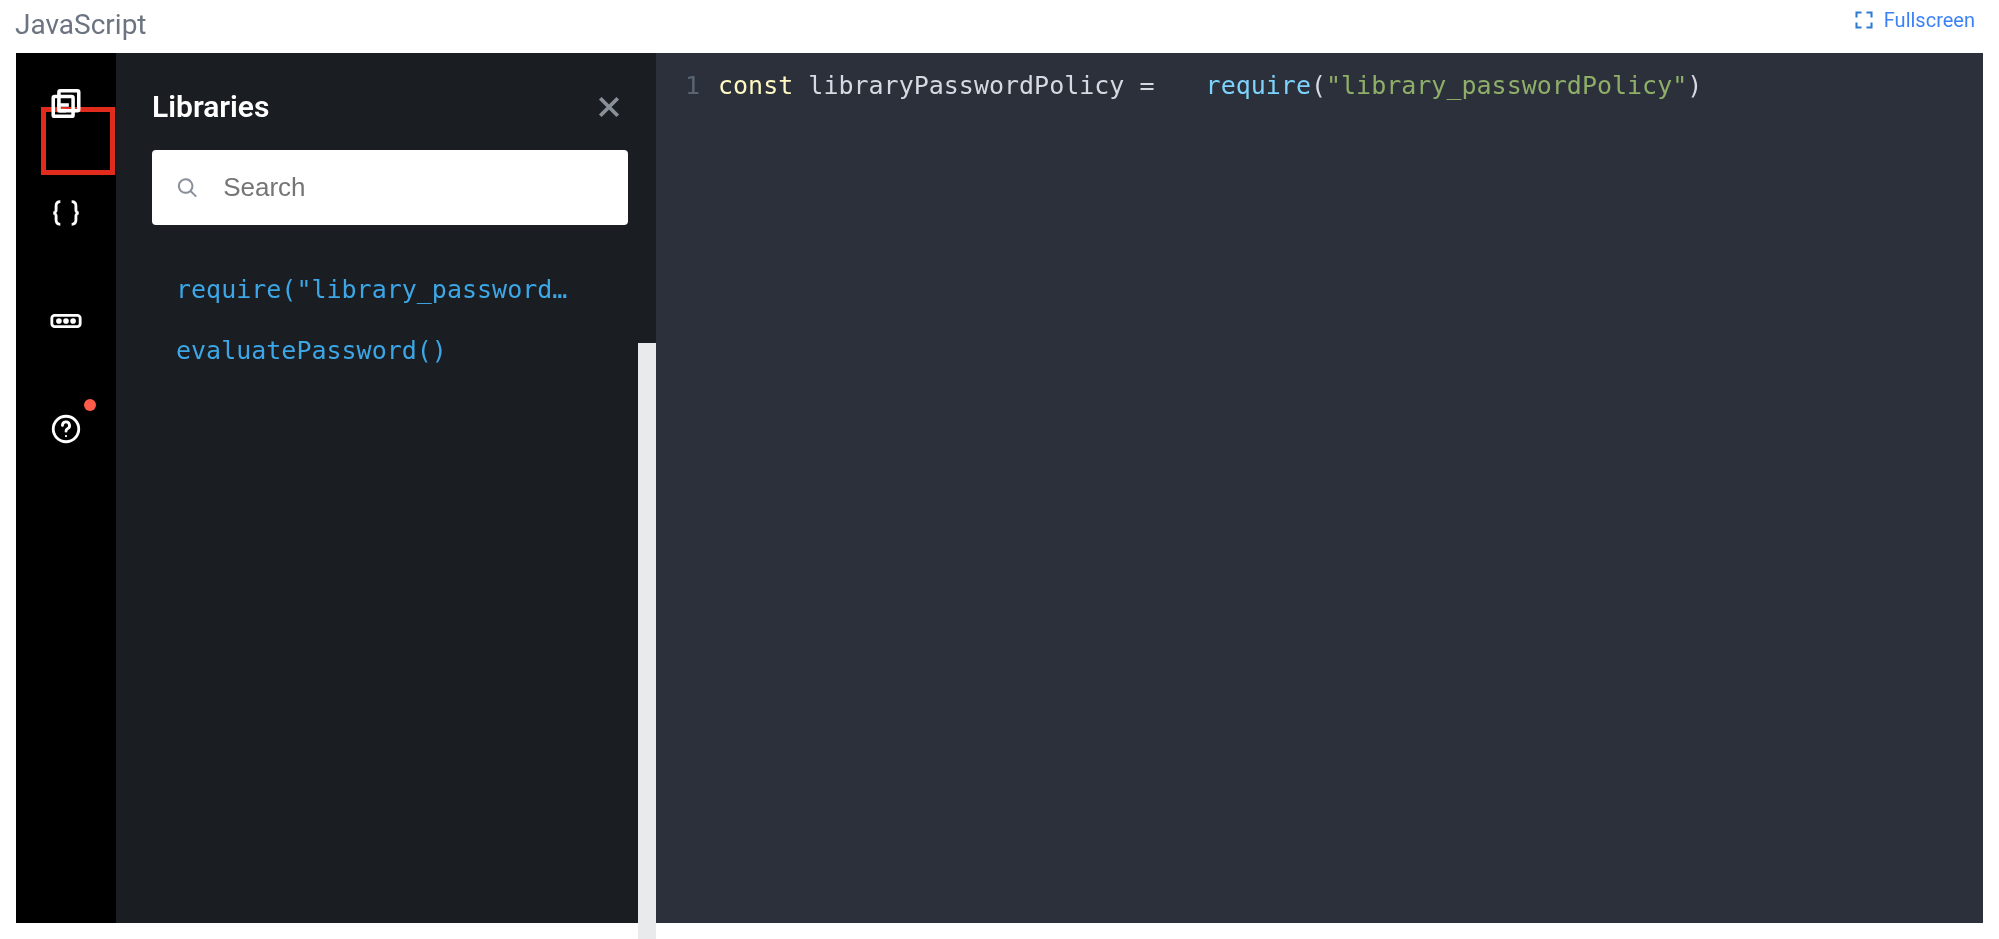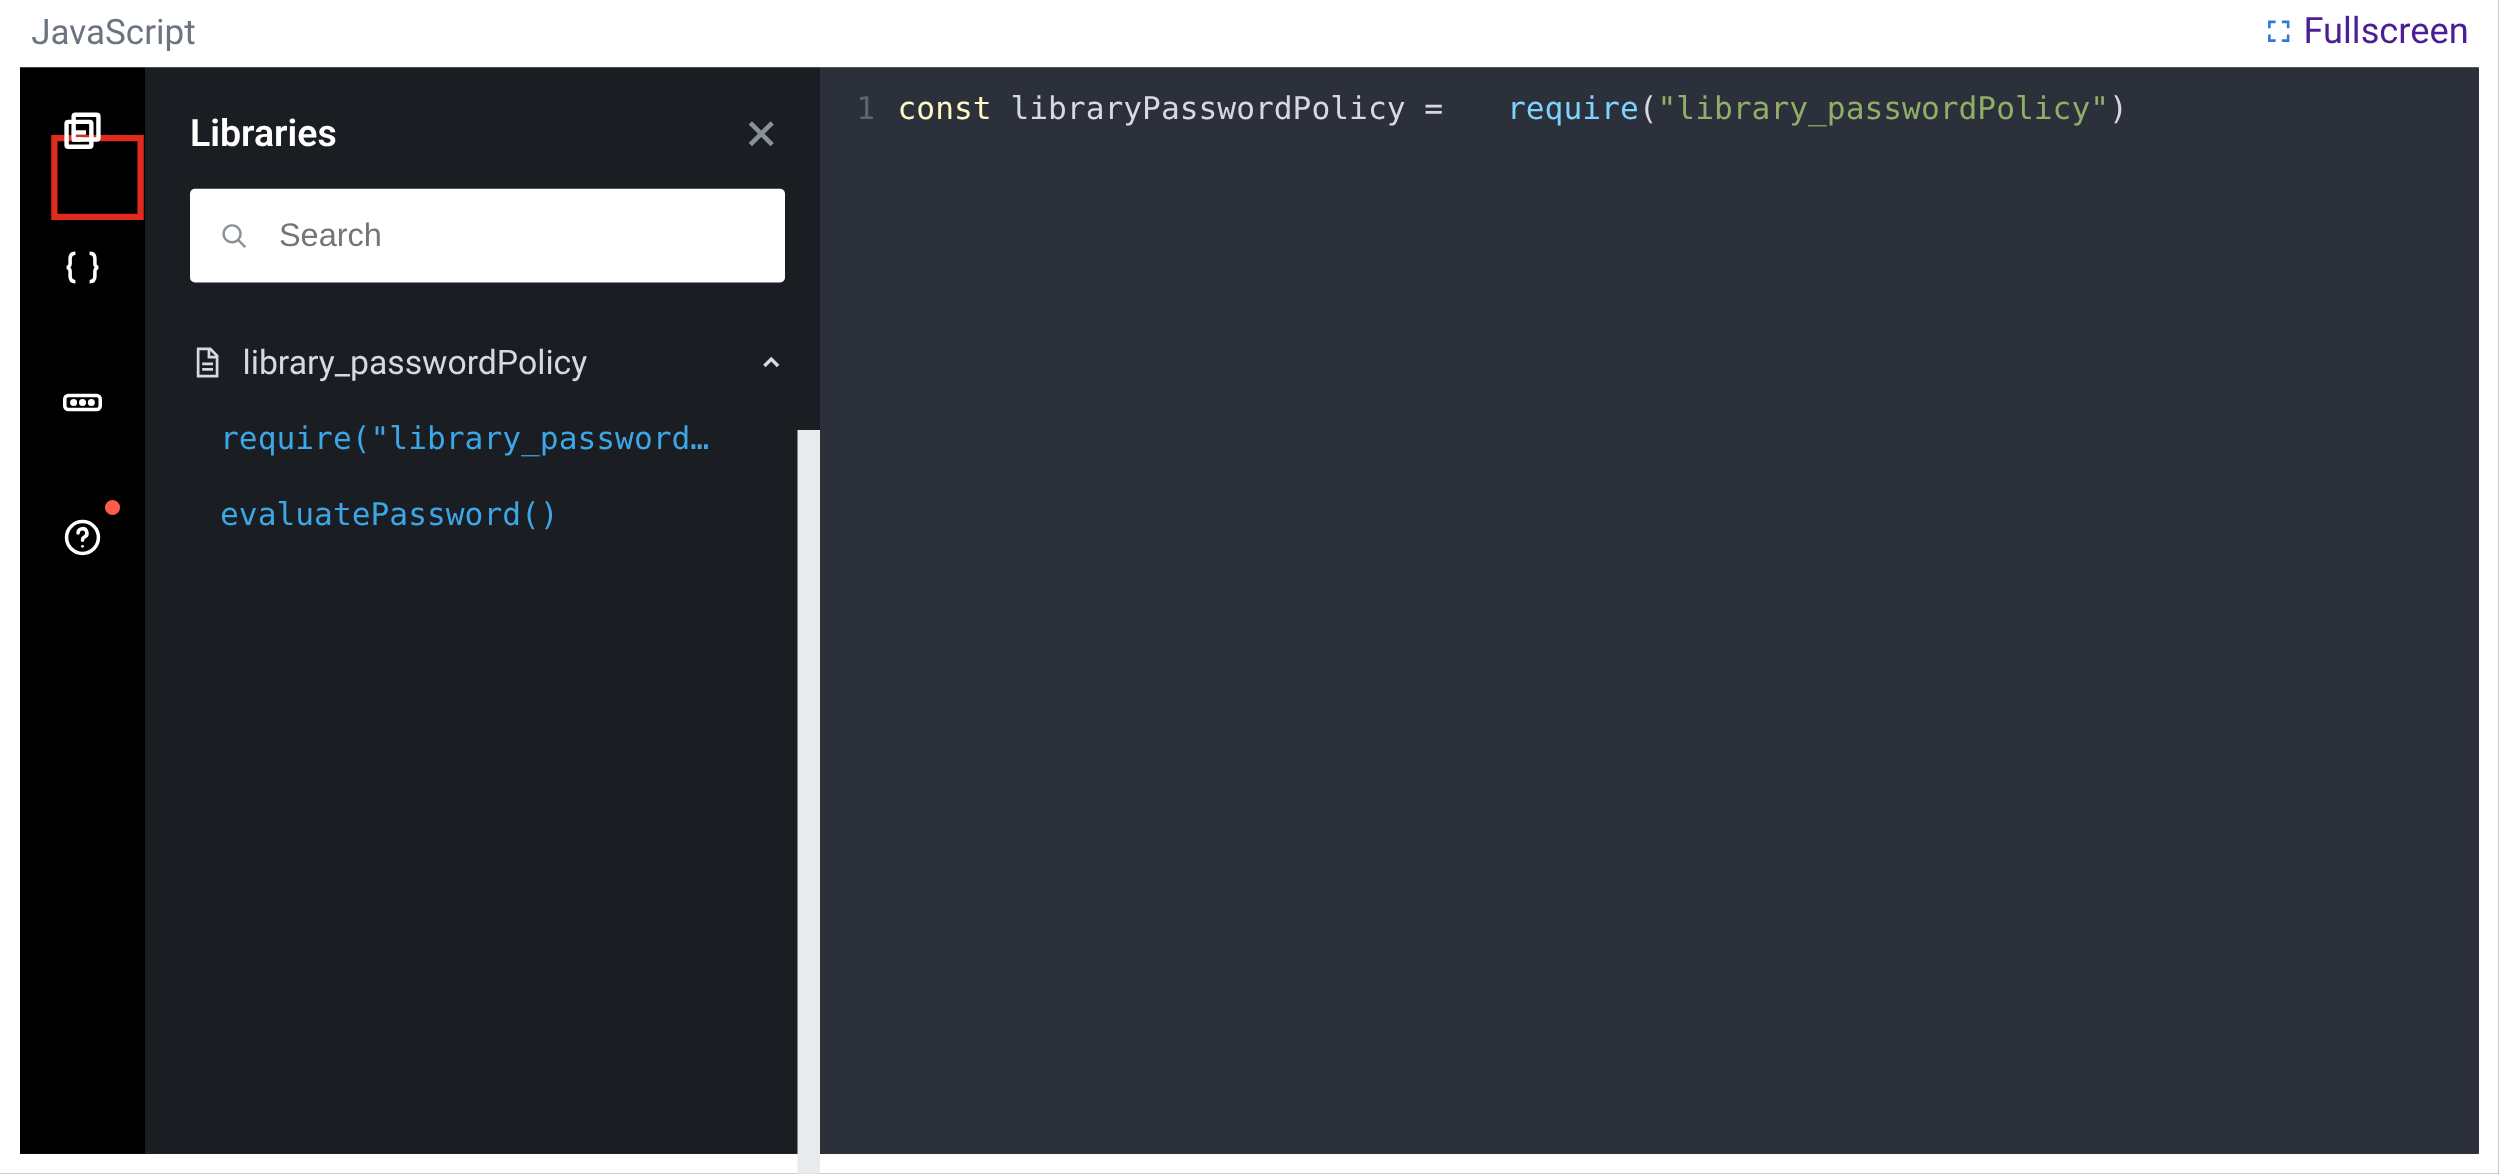--- a/index.html
+++ b/index.html
@@ -12,31 +12,31 @@
 }
 .outer {
   width: 100%;
   height: 100%;
   display: flex;
   flex-direction: column;
 }
 .header {
   display: flex;
   justify-content: space-between;
-  align-items: center;
-  padding: 8px 24px 12px 25px;
+  align-items: flex-start;
+  padding: 8px 24px 12px 15px;
   color: #6b7480;
   font-size: 28px;
 }
 .fullscreen {
   display: flex;
   align-items: center;
   gap: 10px;
-  color: #4c1d95;
-  font-size: 29px;
+  color: #3b82f6;
+  font-size: 20px;
   cursor: pointer;
 }
 .fullscreen svg { width: 20px; height: 20px; }
 .editor-container {
   flex: 1;
   margin: 0 16px 16px 16px;
   background: #000;
   display: flex;
   position: relative;
   min-height: 0;
@@ -252,32 +252,20 @@
             </svg>
         </div>
       </div>
       <div class="search-box">
         <svg viewBox="0 0 24 24">
             <path d="M10 2a8 8 0 1 0 4.9 14.3l5.4 5.4 1.4-1.4-5.4-5.4A8 8 0 0 0 10 2zm0 2a6 6 0 1 1 0 12 6 6 0 0 1 0-12z"></path>
           </svg>
         <input type="text" placeholder="Search" style="">
       </div>
       <div class="tree">
-        <div class="tree-item">
-          <svg class="doc-icon" viewBox="0 0 24 24" fill="none" stroke="#d6dae0" stroke-width="2">
-              <path d="M6 2h9l5 5v15H6z"></path>
-              <path d="M14 2v6h6"></path>
-              <line x1="9" y1="13" x2="17" y2="13"></line>
-              <line x1="9" y1="17" x2="17" y2="17"></line>
-            </svg>
-          <span class="label">library_passwordPolicy</span>
-          <svg class="chev" viewBox="0 0 24 24" fill="none" stroke="#d6dae0" stroke-width="3">
-              <path d="M6 15l6-6 6 6"></path>
-            </svg>
-        </div>
         <div class="tree-sub">
           <span>require("library_password…</span>
         </div>
         <div class="tree-sub">
           <span>evaluatePassword()</span>
         </div>
       </div>
       <div class="panel-scroll"></div>
     </div>
 

